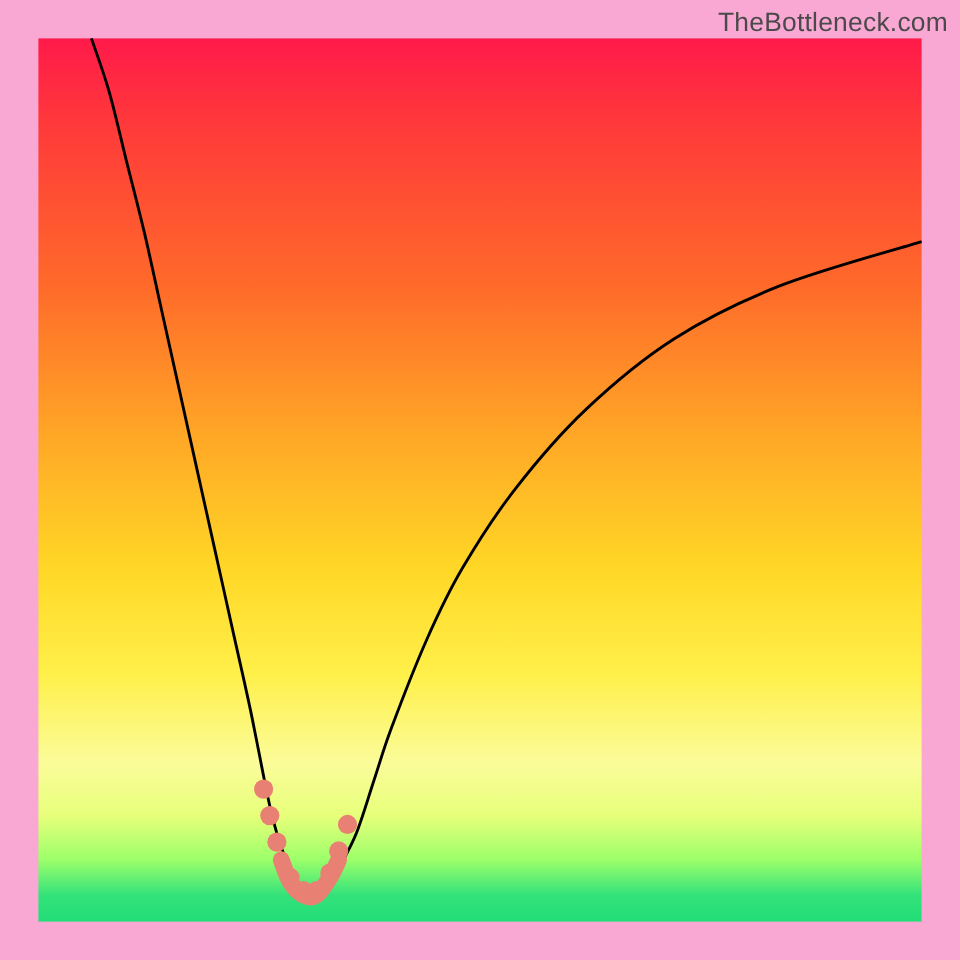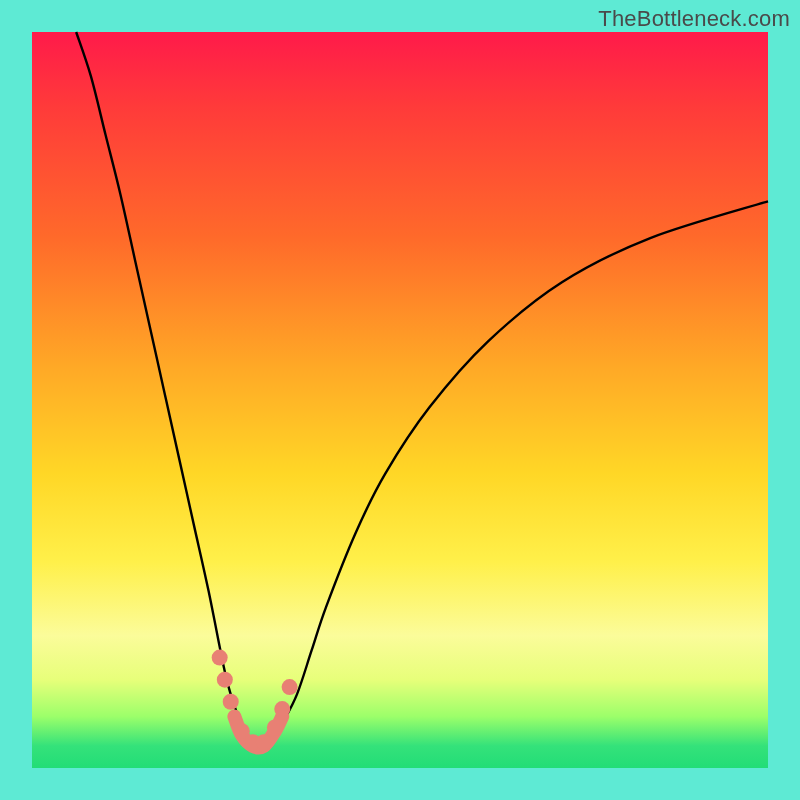--- a/index.html
+++ b/index.html
@@ -10,21 +10,21 @@
     background: #000;
     overflow: hidden;
     font-family: Arial, Helvetica, sans-serif;
   }
   .frame {
     position: absolute;
     left: 0;
     top: 0;
     width: 800px;
     height: 800px;
-    background: #5eead4;
+    background: #f9a8d4;
   }
   .plot-area {
     position: absolute;
     left: 32px;
     top: 32px;
     width: 736px;
     height: 736px;
     
     background: linear-gradient(to bottom,
       #ff1a4a 0%,

